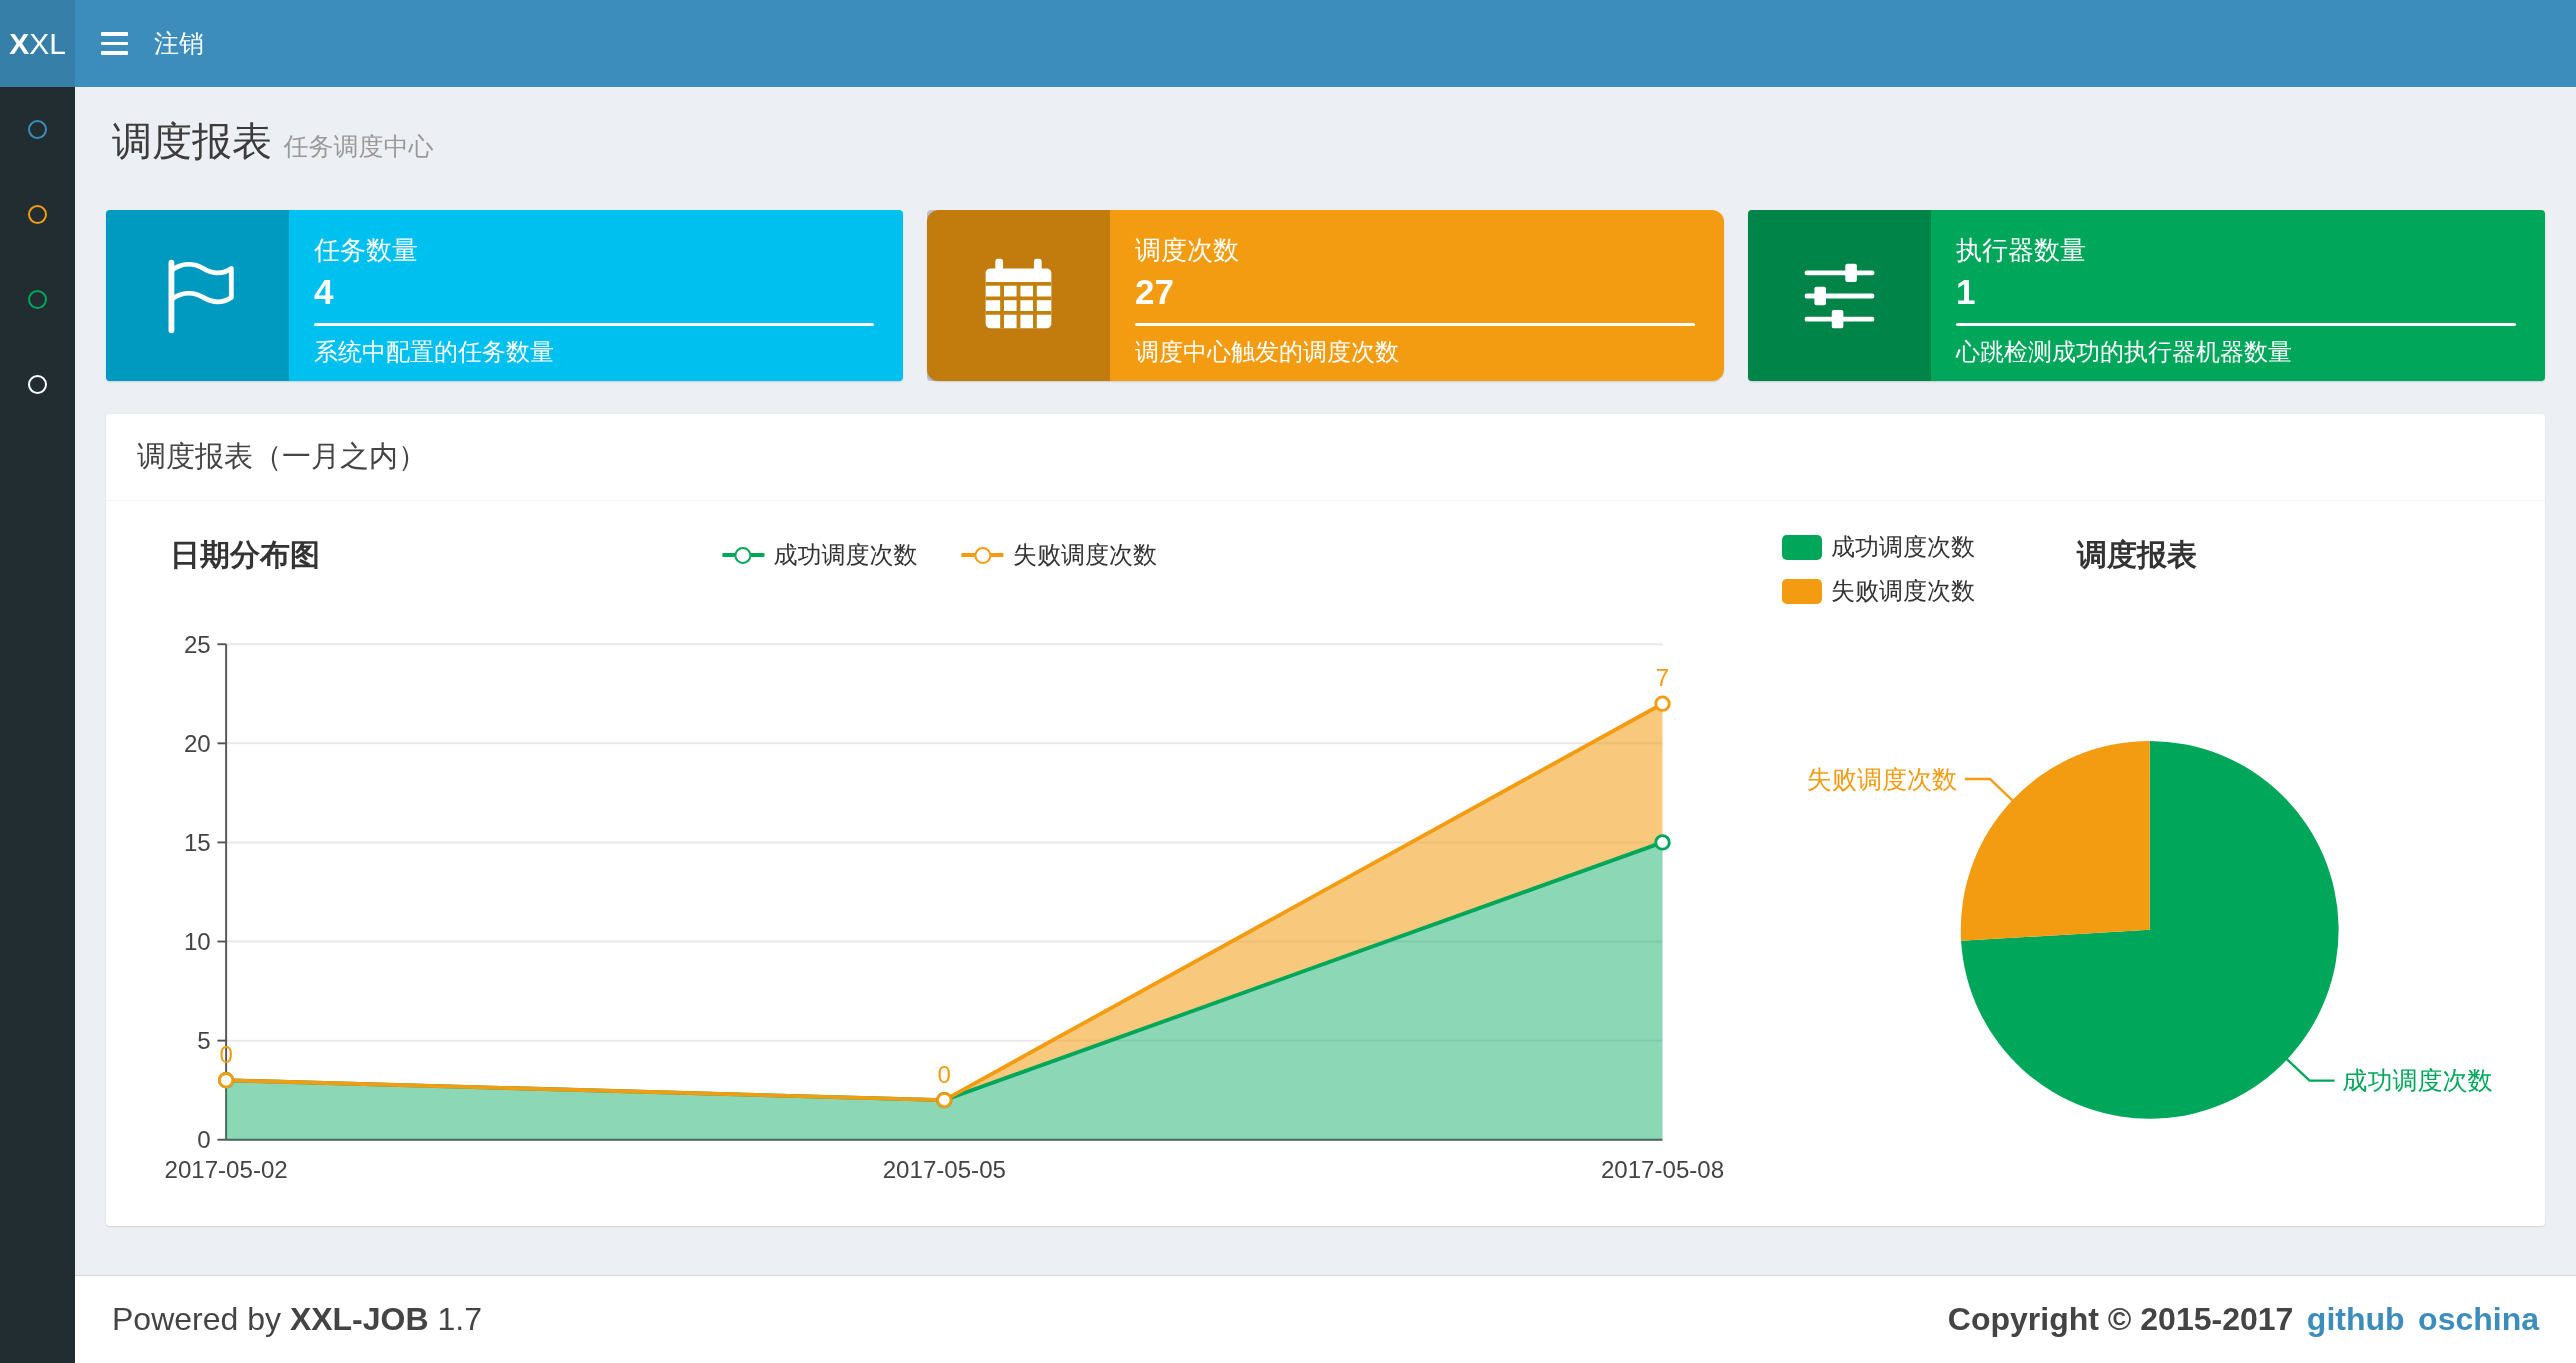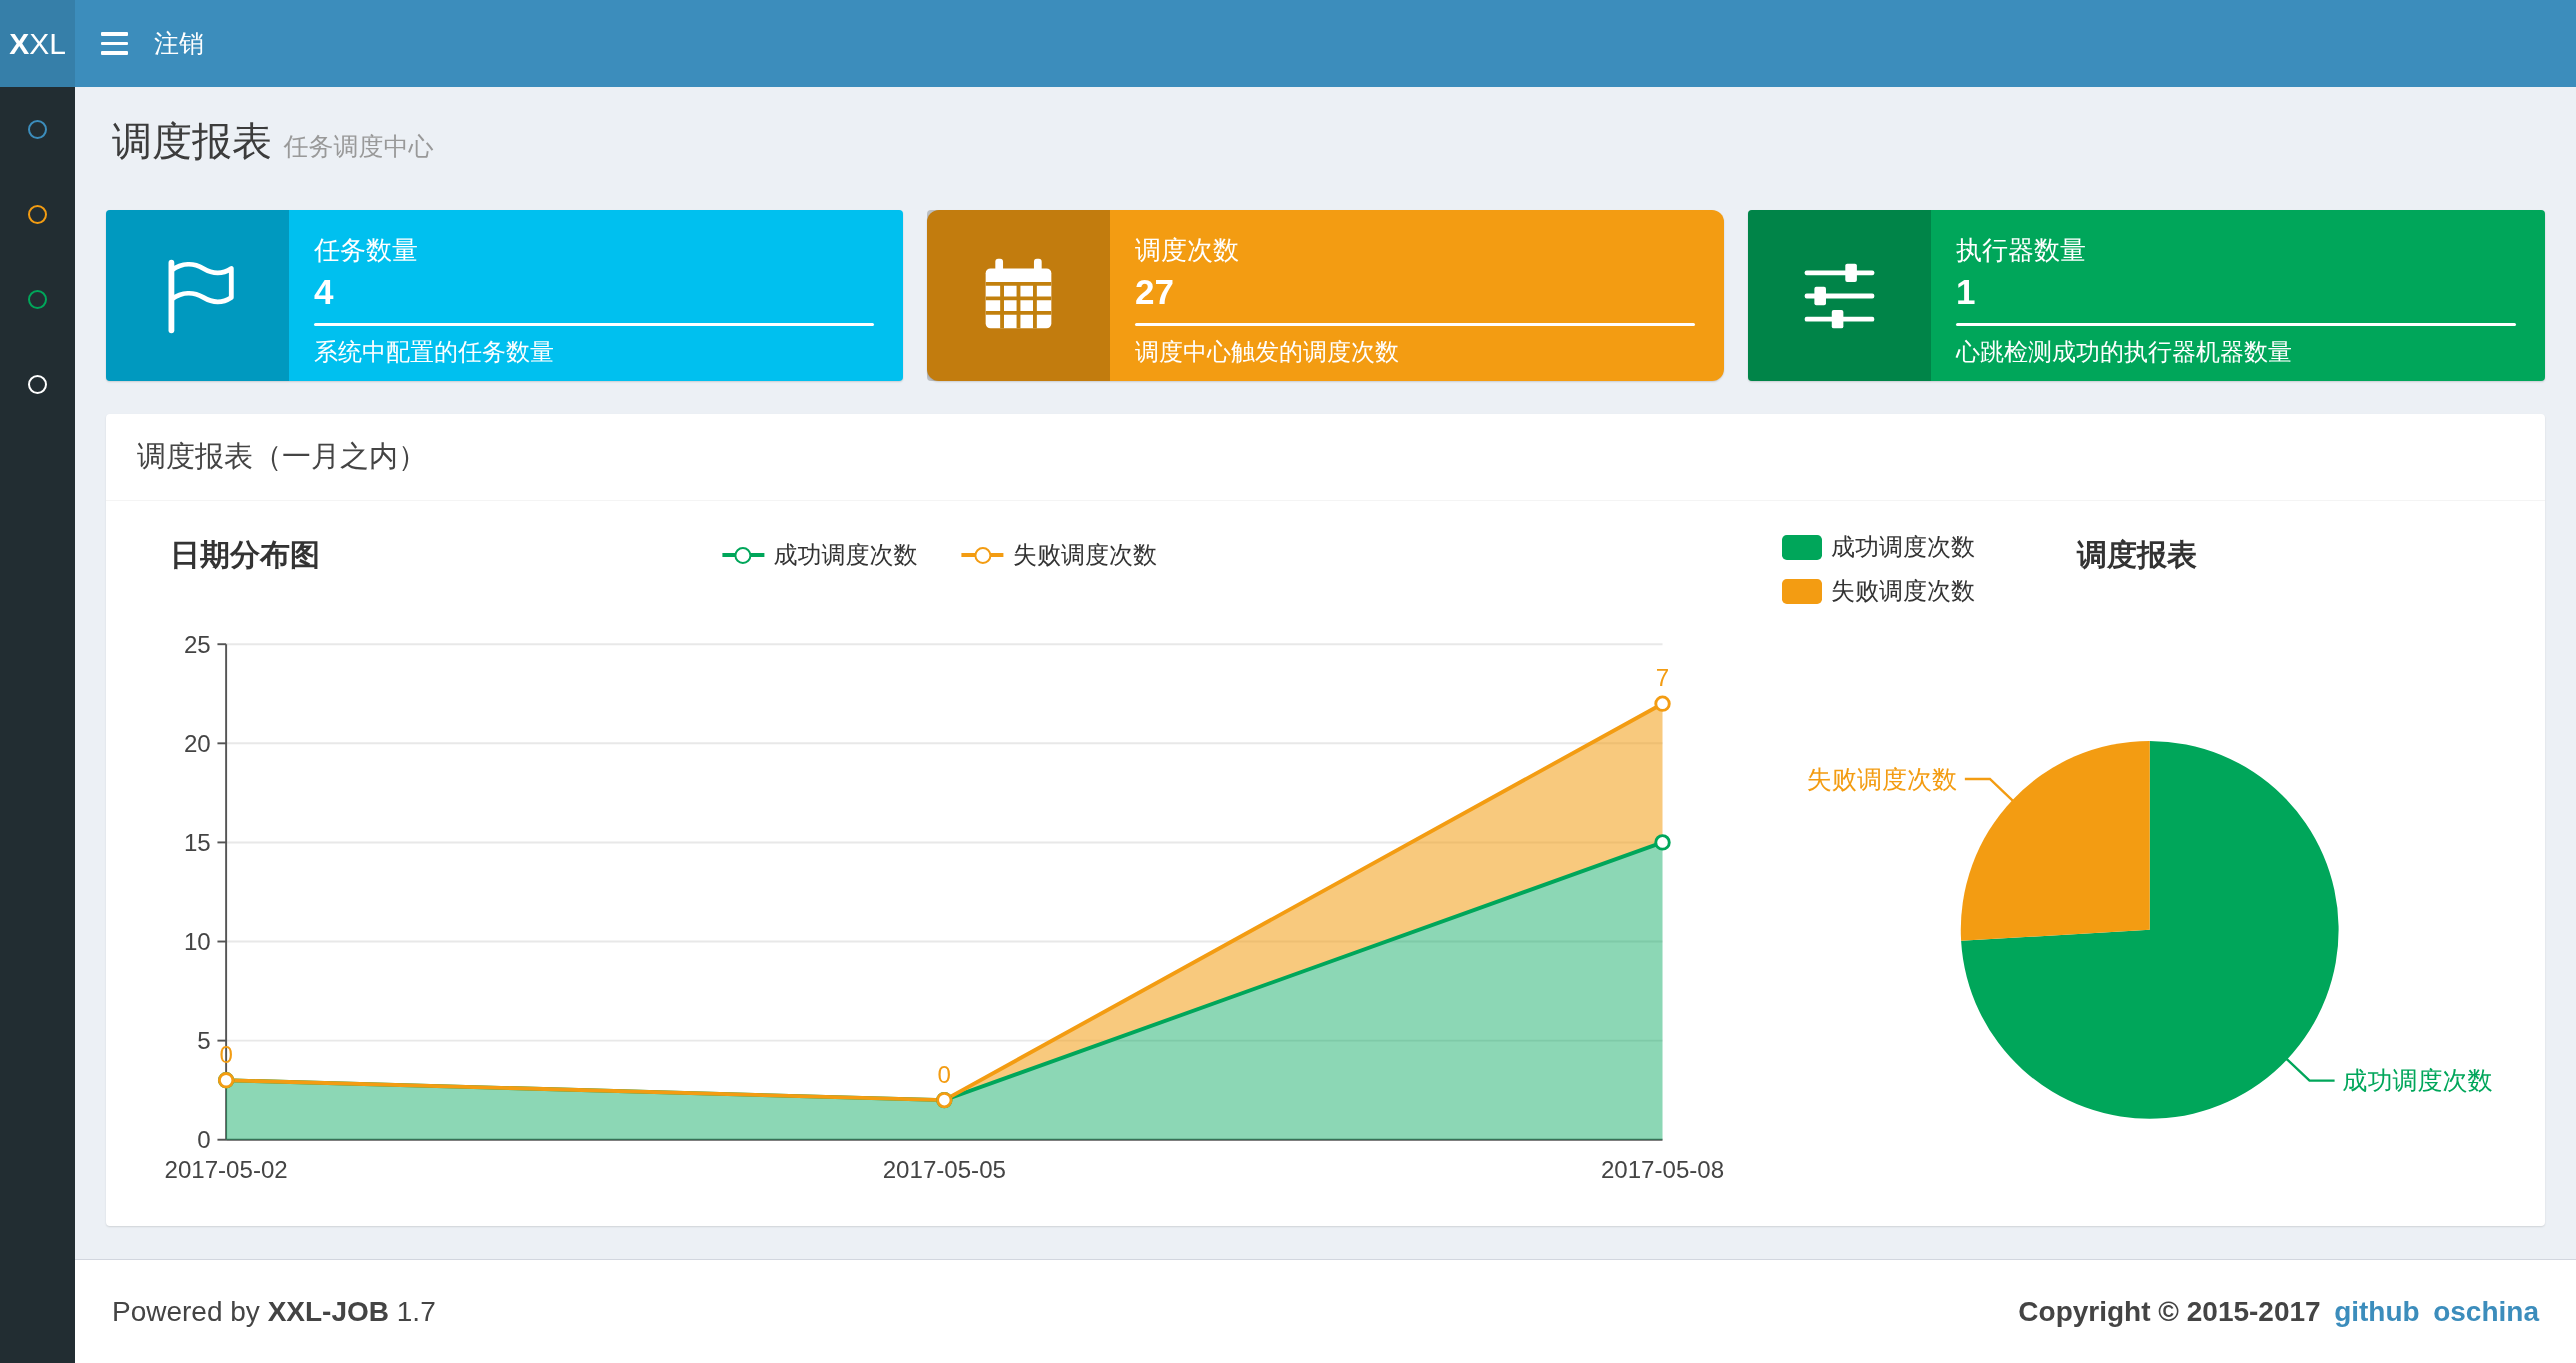--- a/index.html
+++ b/index.html
@@ -44,21 +44,21 @@
   .lg-dot{position:absolute;left:12.5px;top:-6.7px;width:17.4px;height:17.4px;border:2.9px solid;border-radius:50%;background:#fff;box-sizing:border-box}
   #line-svg{position:absolute;left:0;top:67px;overflow:visible}
   .ax{font-size:25px;fill:#444}
   svg text{font-family:inherit}
   .chart-pie{position:absolute;left:1662px;top:23px;width:829px;height:694px}
   .legend-v{position:absolute;left:13.5px;top:7.7px;display:flex;flex-direction:column;gap:11.6px;font-size:24px;z-index:2}
   .lg-sq{display:inline-block;width:40px;height:25px;border-radius:4.8px}
   .pie-title{left:309px;top:11.6px}
   #pie-svg{position:absolute;left:0;top:0;overflow:visible}
   
-  .footer{position:absolute;left:75px;bottom:0;width:2501px;height:104px;background:#fff;border-top:1px solid #d2d6de;display:flex;align-items:center;justify-content:space-between;padding:0 37px;font-size:28px;color:#444;z-index:3}
+  .footer{position:absolute;left:75px;bottom:0;width:2501px;height:88px;background:#fff;border-top:1px solid #d2d6de;display:flex;align-items:center;justify-content:space-between;padding:0 37px;font-size:32px;color:#444;z-index:3}
   .footer a{color:#3c8dbc;text-decoration:none;font-weight:700;margin-left:13.5px}
   .footer .copy{font-weight:700;color:#444}
 </style>
 </head>
 <body>
 
 <header class="navbar">
   <div class="logo">
       <b>X</b>
       <span>XL</span>

